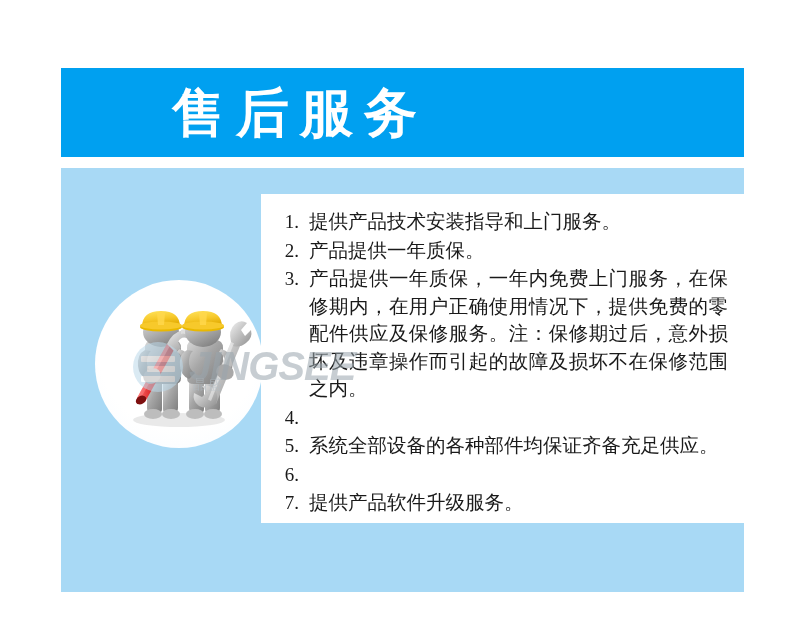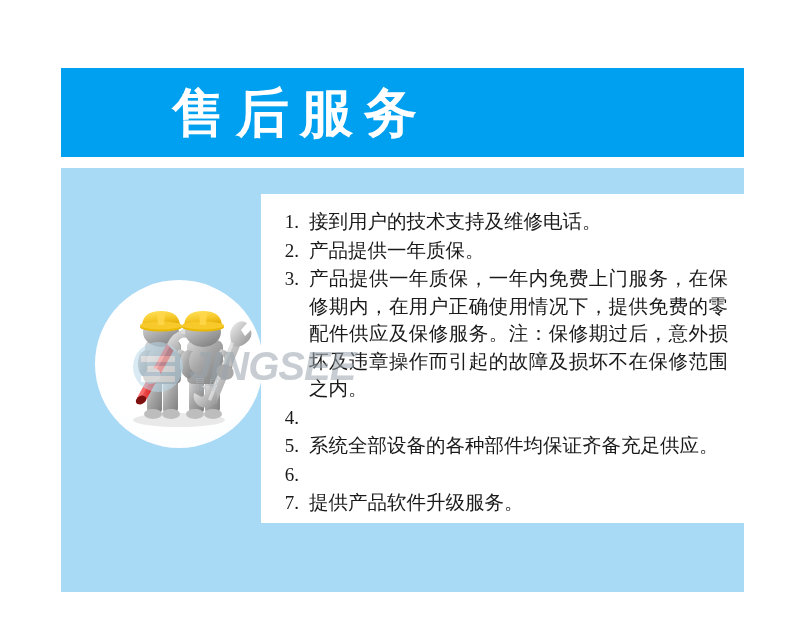--- a/index.html
+++ b/index.html
@@ -266,21 +266,21 @@
 
           <ellipse cx="130" cy="92" rx="9" ry="7.5" fill="#a8a8a8" transform="rotate(22 130 92)"></ellipse>
         </g>
       </svg>
     </div>
 
     <div class="content-card">
       <ol class="service-list">
         <li class="service-item">
           <span class="item-num">1.</span>
-          <span class="item-text">接到用户的技术支持及维修电话。</span>
+          <span class="item-text">提供产品技术安装指导和上门服务。</span>
         </li>
         <li class="service-item">
           <span class="item-num">2.</span>
           <span class="item-text">产品提供一年质保。</span>
         </li>
         <li class="service-item">
           <span class="item-num">3.</span>
           <span class="item-text">产品提供一年质保，一年内免费上门服务，在保修期内，在用户正确使用情况下，提供免费的零配件供应及保修服务。注：保修期过后，意外损坏及违章操作而引起的故障及损坏不在保修范围之内。</span>
         </li>
         <li class="service-item">

